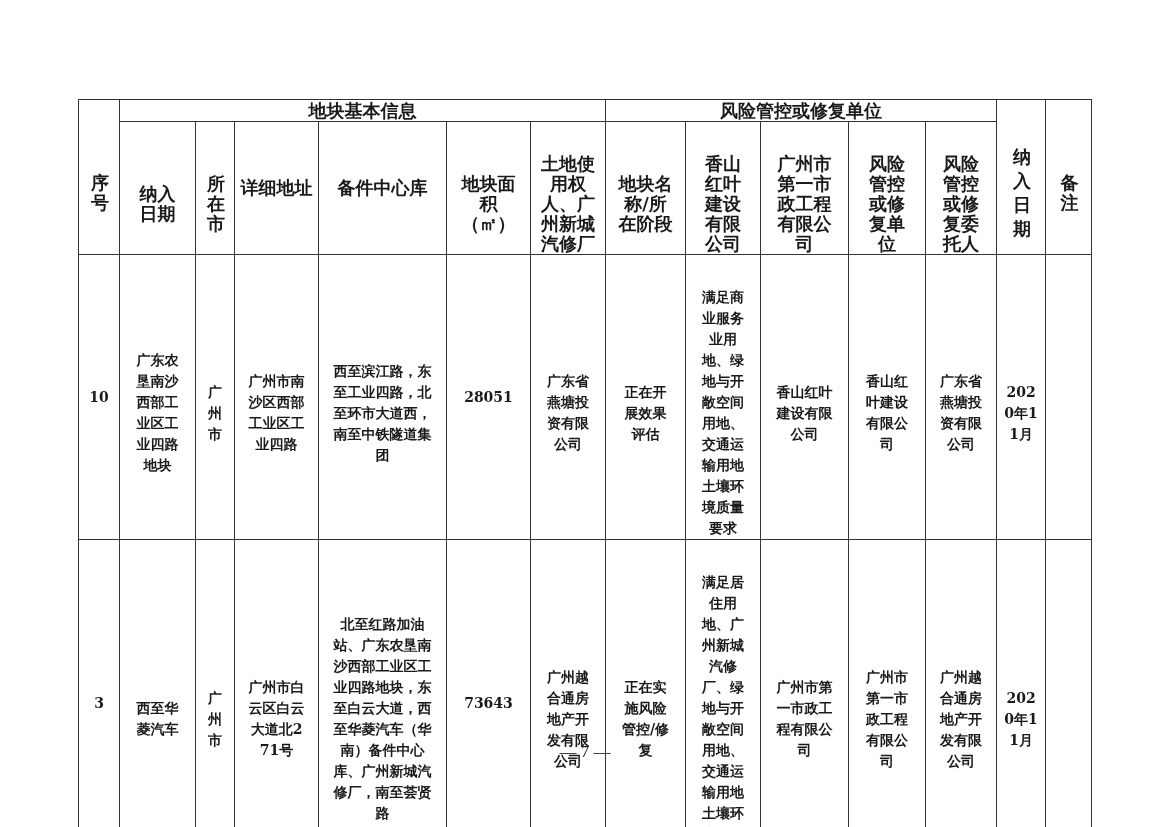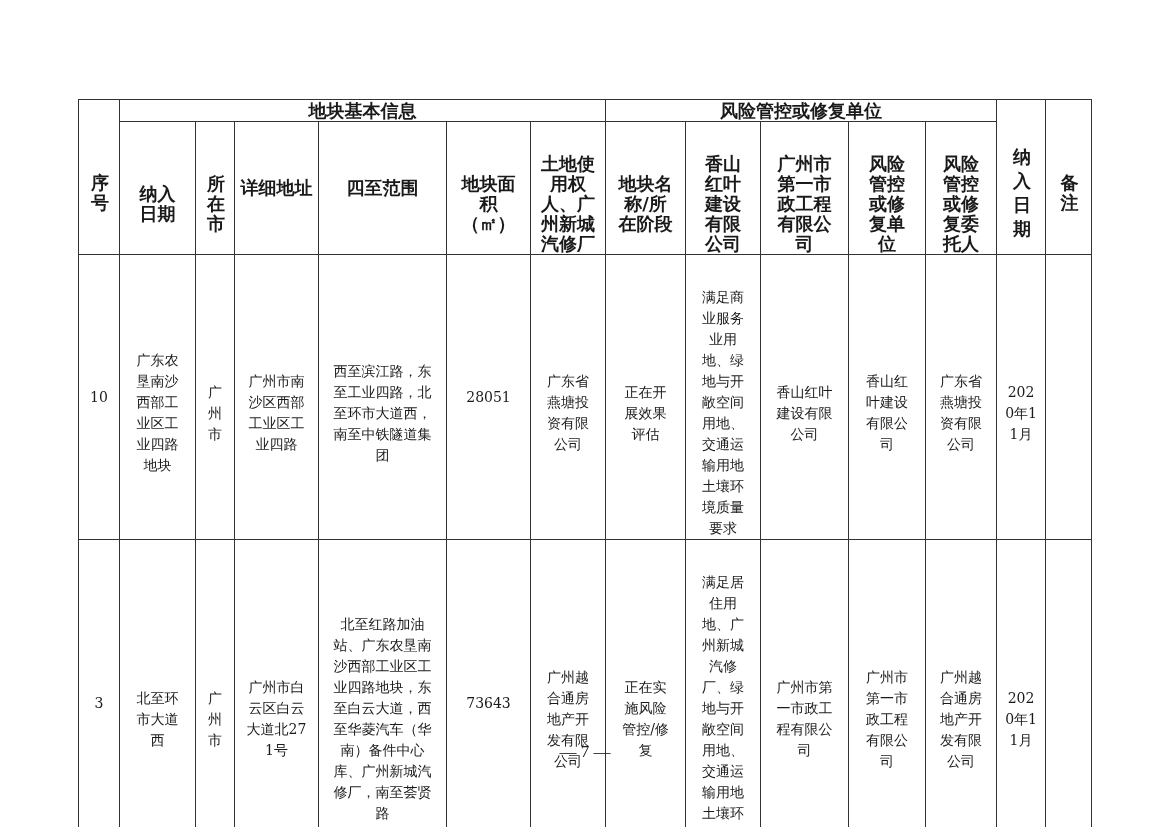--- a/index.html
+++ b/index.html
@@ -7,21 +7,21 @@
          font-family: "DejaVu Serif", "Liberation Serif", serif; color: #1a1a1a; }
   table.main {
     position: absolute; left: 78px; top: 99px;
     border-collapse: collapse; table-layout: fixed;
     width: 1013px;
   }
   table.main td, table.main th {
     border: 1px solid #333;
     text-align: center; vertical-align: middle;
     padding: 0 4px; box-sizing: border-box;
-    font-size: 14px; line-height: 21px; font-weight: normal;
+    font-size: 14px; line-height: 21px; font-weight: bold;
   }
   table.main th { font-weight: bold; font-family: "DejaVu Sans", "Liberation Sans", sans-serif; font-size: 18px; line-height: 20px; }
   .group-row th { height: 22px; }
   .head-row th { height: 105px; }
   .r13 td { height: 240px; }
   .r14 td { height: 250px; }
   .cell { display: inline-block; word-break: break-all; margin-top: 32px; }
   .footer { position: absolute; left: 0; width: 1170px; top: 742px; text-align: center;
             font-size: 17px; font-family: "Liberation Serif", serif; }
 </style>
@@ -50,21 +50,21 @@
     <th rowspan="2"><span class="cell" style="width:16px">序号</span></th>
     <th colspan="6">地块基本信息</th>
     <th colspan="5">风险管控或修复单位</th>
     <th rowspan="2"><span class="cell" style="width:16px;line-height:24px">纳入日期</span></th>
     <th rowspan="2"><span class="cell" style="width:16px">备注</span></th>
   </tr>
   <tr class="head-row">
     <th><span class="cell" style="width:50px">纳入日期</span></th>
     <th><span class="cell" style="width:16px">所在市</span></th>
     <th>详细地址</th>
-    <th>四至范围</th>
+    <th>备件中心库</th>
     <th><span class="cell" style="width:66px">地块面积（㎡）</span></th>
     <th><span class="cell" style="width:58px">土地使用权人、广州新城汽修厂</span></th>
     <th><span class="cell" style="width:58px">地块名称/所在阶段</span></th>
     <th><span class="cell" style="width:50px">香山红叶建设有限公司</span></th>
     <th><span class="cell" style="width:66px">广州市第一市政工程有限公司</span></th>
     <th><span class="cell" style="width:50px">风险管控或修复单位</span></th>
     <th><span class="cell" style="width:50px">风险管控或修复委托人</span></th>
   </tr>
   <tr class="r13">
     <td>10</td>
@@ -77,21 +77,21 @@
     <td><span class="cell" style="width:44px">正在开展效果评估</span></td>
     <td><span class="cell" style="width:46px">满足商业服务业用地、绿地与开敞空间用地、交通运输用地土壤环境质量要求</span></td>
     <td><span class="cell" style="width:60px">香山红叶建设有限公司</span></td>
     <td><span class="cell" style="width:44px">香山红叶建设有限公司</span></td>
     <td><span class="cell" style="width:44px">广东省燕塘投资有限公司</span></td>
     <td><span class="cell" style="width:34px">2020年11月</span></td>
     <td></td>
   </tr>
   <tr class="r14">
     <td>3</td>
-    <td><span class="cell" style="width:44px">北至环市大道西</span></td>
+    <td><span class="cell" style="width:44px">西至华菱汽车</span></td>
     <td><span class="cell" style="width:15px">广州市</span></td>
     <td><span class="cell" style="width:60px">广州市白云区白云大道北271号</span></td>
     <td><span class="cell" style="width:104px">北至红路加油站、广东农垦南沙西部工业区工业四路地块，东至白云大道，西至华菱汽车（华南）备件中心库、广州新城汽修厂，南至荟贤路</span></td>
     <td>73643</td>
     <td><span class="cell" style="width:44px">广州越合通房地产开发有限公司</span></td>
     <td><span class="cell" style="width:50px">正在实施风险管控/修复</span></td>
     <td><span class="cell" style="width:46px">满足居住用地、广州新城汽修厂、绿地与开敞空间用地、交通运输用地土壤环境质量要求</span></td>
     <td><span class="cell" style="width:60px">广州市第一市政工程有限公司</span></td>
     <td><span class="cell" style="width:44px">广州市第一市政工程有限公司</span></td>
     <td><span class="cell" style="width:44px">广州越合通房地产开发有限公司</span></td>

